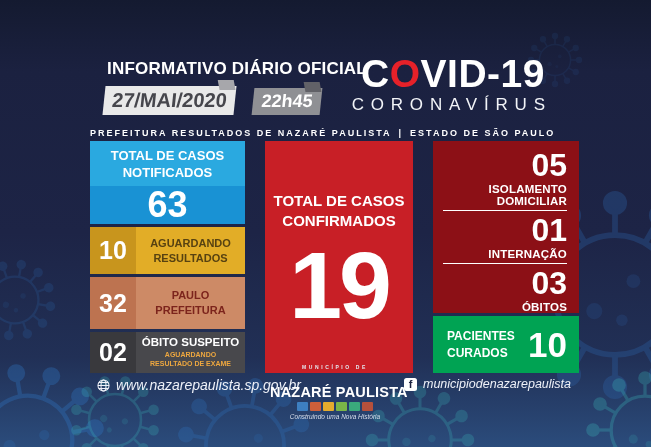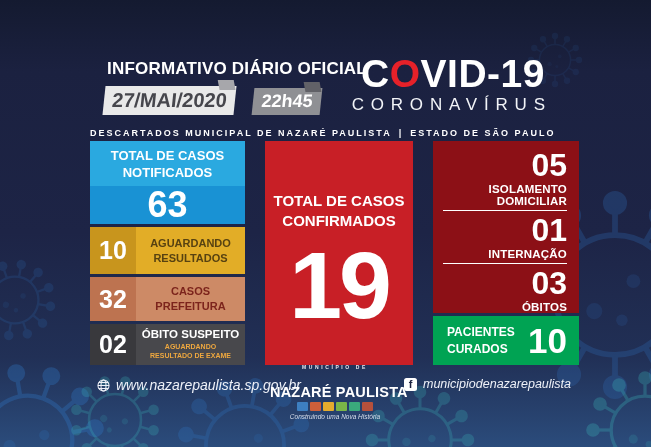--- a/index.html
+++ b/index.html
@@ -28,21 +28,21 @@
   .col{display:flex;flex-direction:column;gap:3px;}
   .box-cyan{height:83px;display:flex;flex-direction:column;}
   .box-cyan .top{height:45px;background:#2aa9e0;color:#ffffff;font-weight:800;font-size:13px;line-height:1.3;text-align:center;padding-top:7px;box-sizing:border-box;}
   .box-cyan .bottom{flex:1;background:#1992d4;color:#ffffff;font-weight:800;font-size:36px;text-align:center;line-height:37px;}
   .stat-row{display:flex;}
   .stat-row .num{width:46px;display:flex;align-items:center;justify-content:center;color:#ffffff;font-size:25px;font-weight:800;flex:none;}
   .stat-row .lbl{flex:1;display:flex;flex-direction:column;align-items:center;justify-content:center;font-weight:800;text-align:center;}
   .row-gold{height:47px;}
   .row-gold .num{background:#c8951d;}
   .row-gold .lbl{background:#e2ad27;color:#574211;font-size:11px;line-height:1.35;}
-  .row-salmon{height:44px;}
+  .row-salmon{height:52px;}
   .row-salmon .num{background:#bd7350;}
   .row-salmon .lbl{background:#cd8a66;color:#7c241c;font-size:11px;line-height:1.35;}
   .row-dark{height:41px;}
   .row-dark .num{background:#39393d;}
   .row-dark .lbl{background:#48484c;color:#ffffff;font-size:11.5px;line-height:1.2;}
   .row-dark .sub{color:#eda73f;font-size:7px;font-weight:800;line-height:1.25;margin-top:1px;}
   .box-red{background:#c81f26;color:#ffffff;display:flex;flex-direction:column;align-items:center;padding-top:50px;box-sizing:border-box;}
   .box-red .t{font-size:15px;font-weight:800;line-height:1.35;text-align:center;}
   .box-red .v{font-size:95px;font-weight:800;line-height:.95;letter-spacing:-3px;margin-top:8px;}
   .box-maroon{height:172px;background:#8c1016;color:#ffffff;display:flex;flex-direction:column;justify-content:space-between;padding:8px 12px 8px 10px;box-sizing:border-box;}
@@ -119,21 +119,21 @@
     <span>27/MAI/2020</span>
   </div>
   <div class="tag time-tag">
     <span>22h45</span>
   </div>
   <div class="brand">
     <div class="brand-title"><span>C</span><span class="o-red">O</span><span>VID-19</span></div>
     <div class="brand-sub">CORONAVÍRUS</div>
   </div>
   <div class="org-line">
-    <span>DESCARTADOS MUNICIPAL DE NAZARÉ PAULISTA</span><span class="sep">|</span><span>ESTADO DE SÃO PAULO</span>
+    <span>PREFEITURA RESULTADOS DE NAZARÉ PAULISTA</span><span class="sep">|</span><span>ESTADO DE SÃO PAULO</span>
   </div>
 
   <div class="grid">
 
     <div class="col">
       <div class="box-cyan">
         <div class="top">
           <div>TOTAL DE CASOS</div>
           <div>NOTIFICADOS</div>
         </div>
@@ -144,21 +144,21 @@
         <div class="num">10</div>
         <div class="lbl">
           <div>AGUARDANDO</div>
           <div>RESULTADOS</div>
         </div>
       </div>
 
       <div class="stat-row row-salmon">
         <div class="num">32</div>
         <div class="lbl">
-          <div>CASOS</div>
+          <div>PAULO</div>
           <div>PREFEITURA</div>
         </div>
       </div>
 
       <div class="stat-row row-dark">
         <div class="num">02</div>
         <div class="lbl">
           <div>ÓBITO SUSPEITO</div>
           <div class="sub">
             <div>AGUARDANDO</div>

